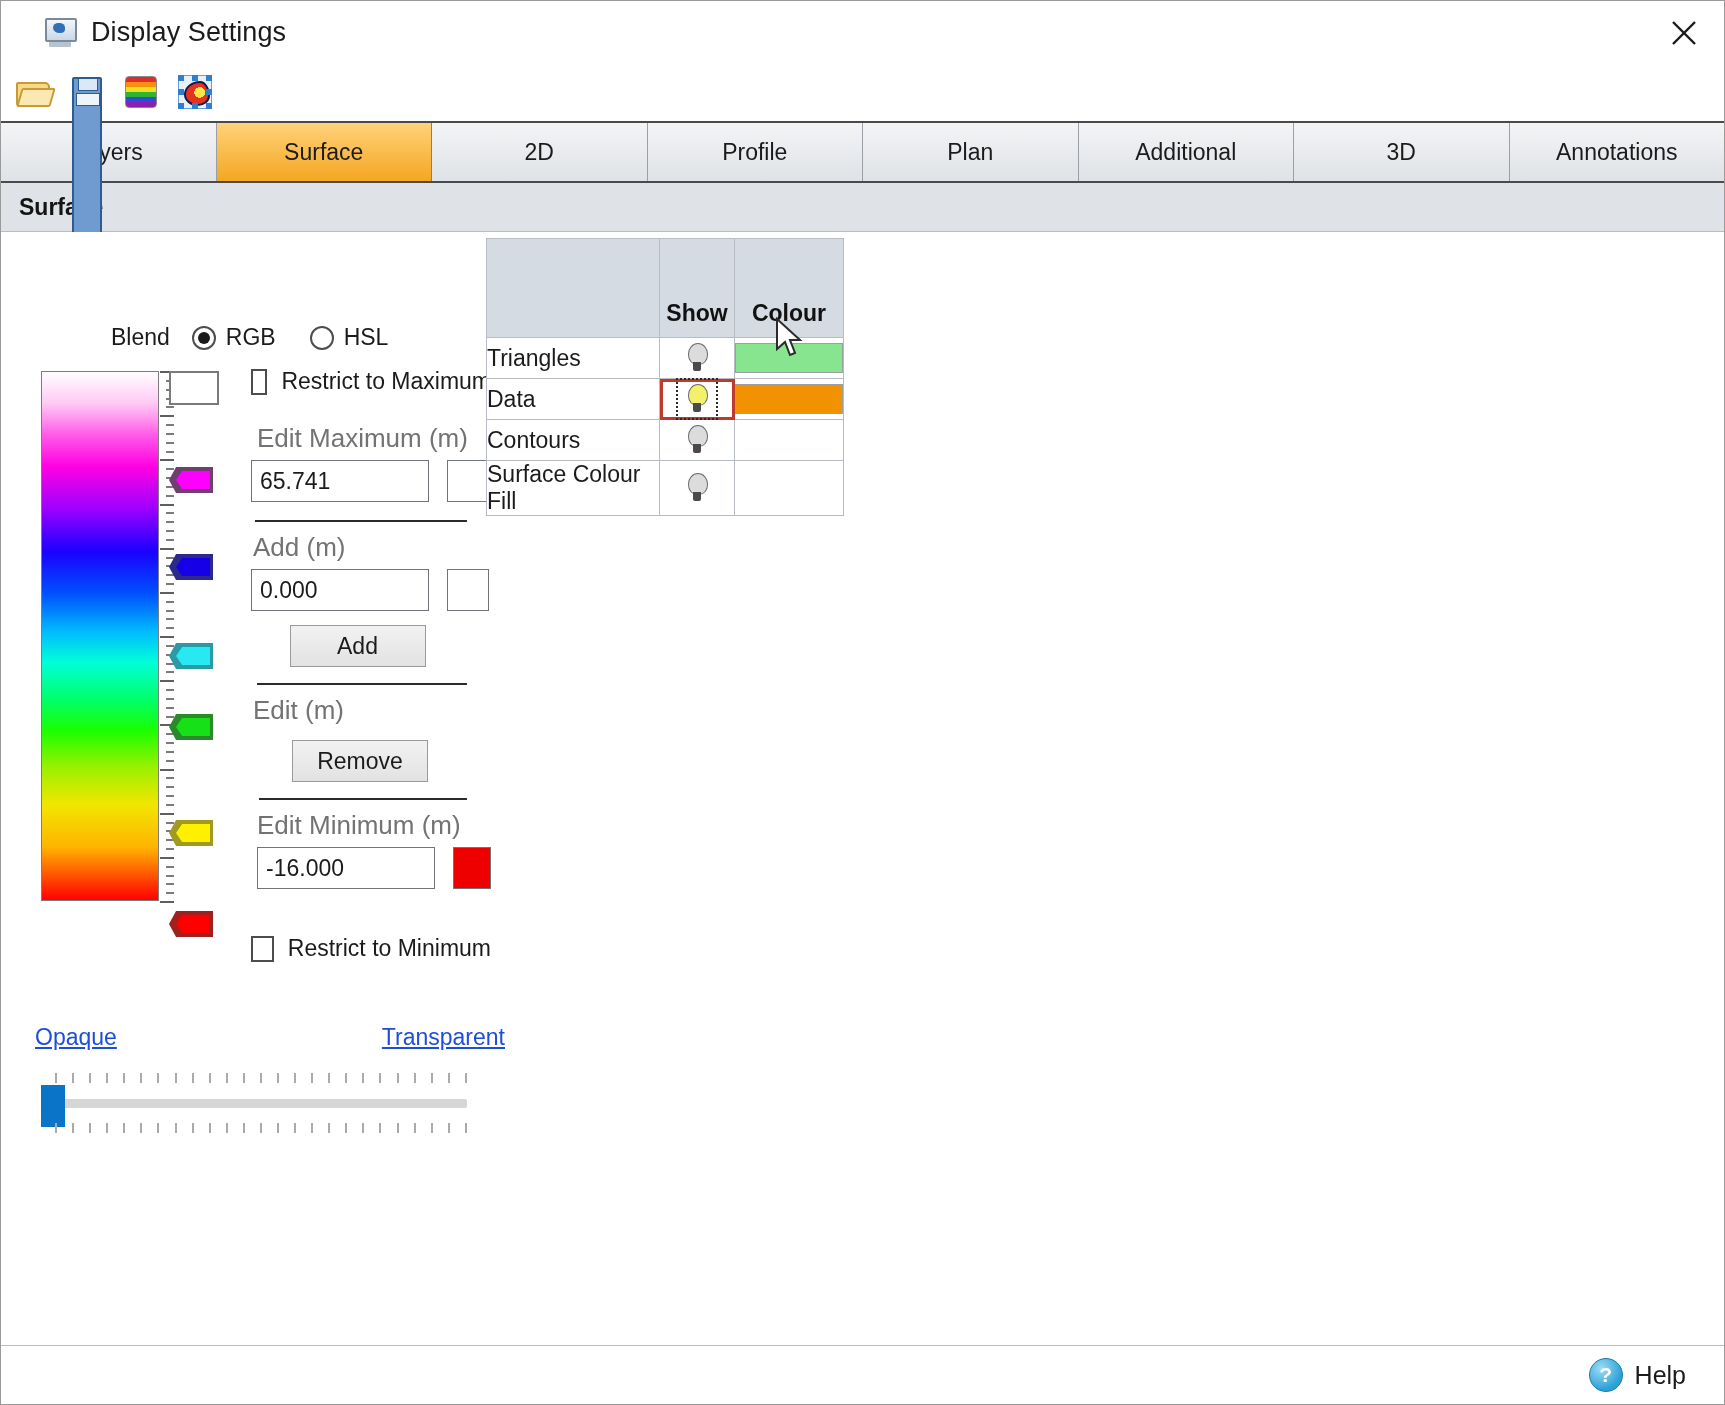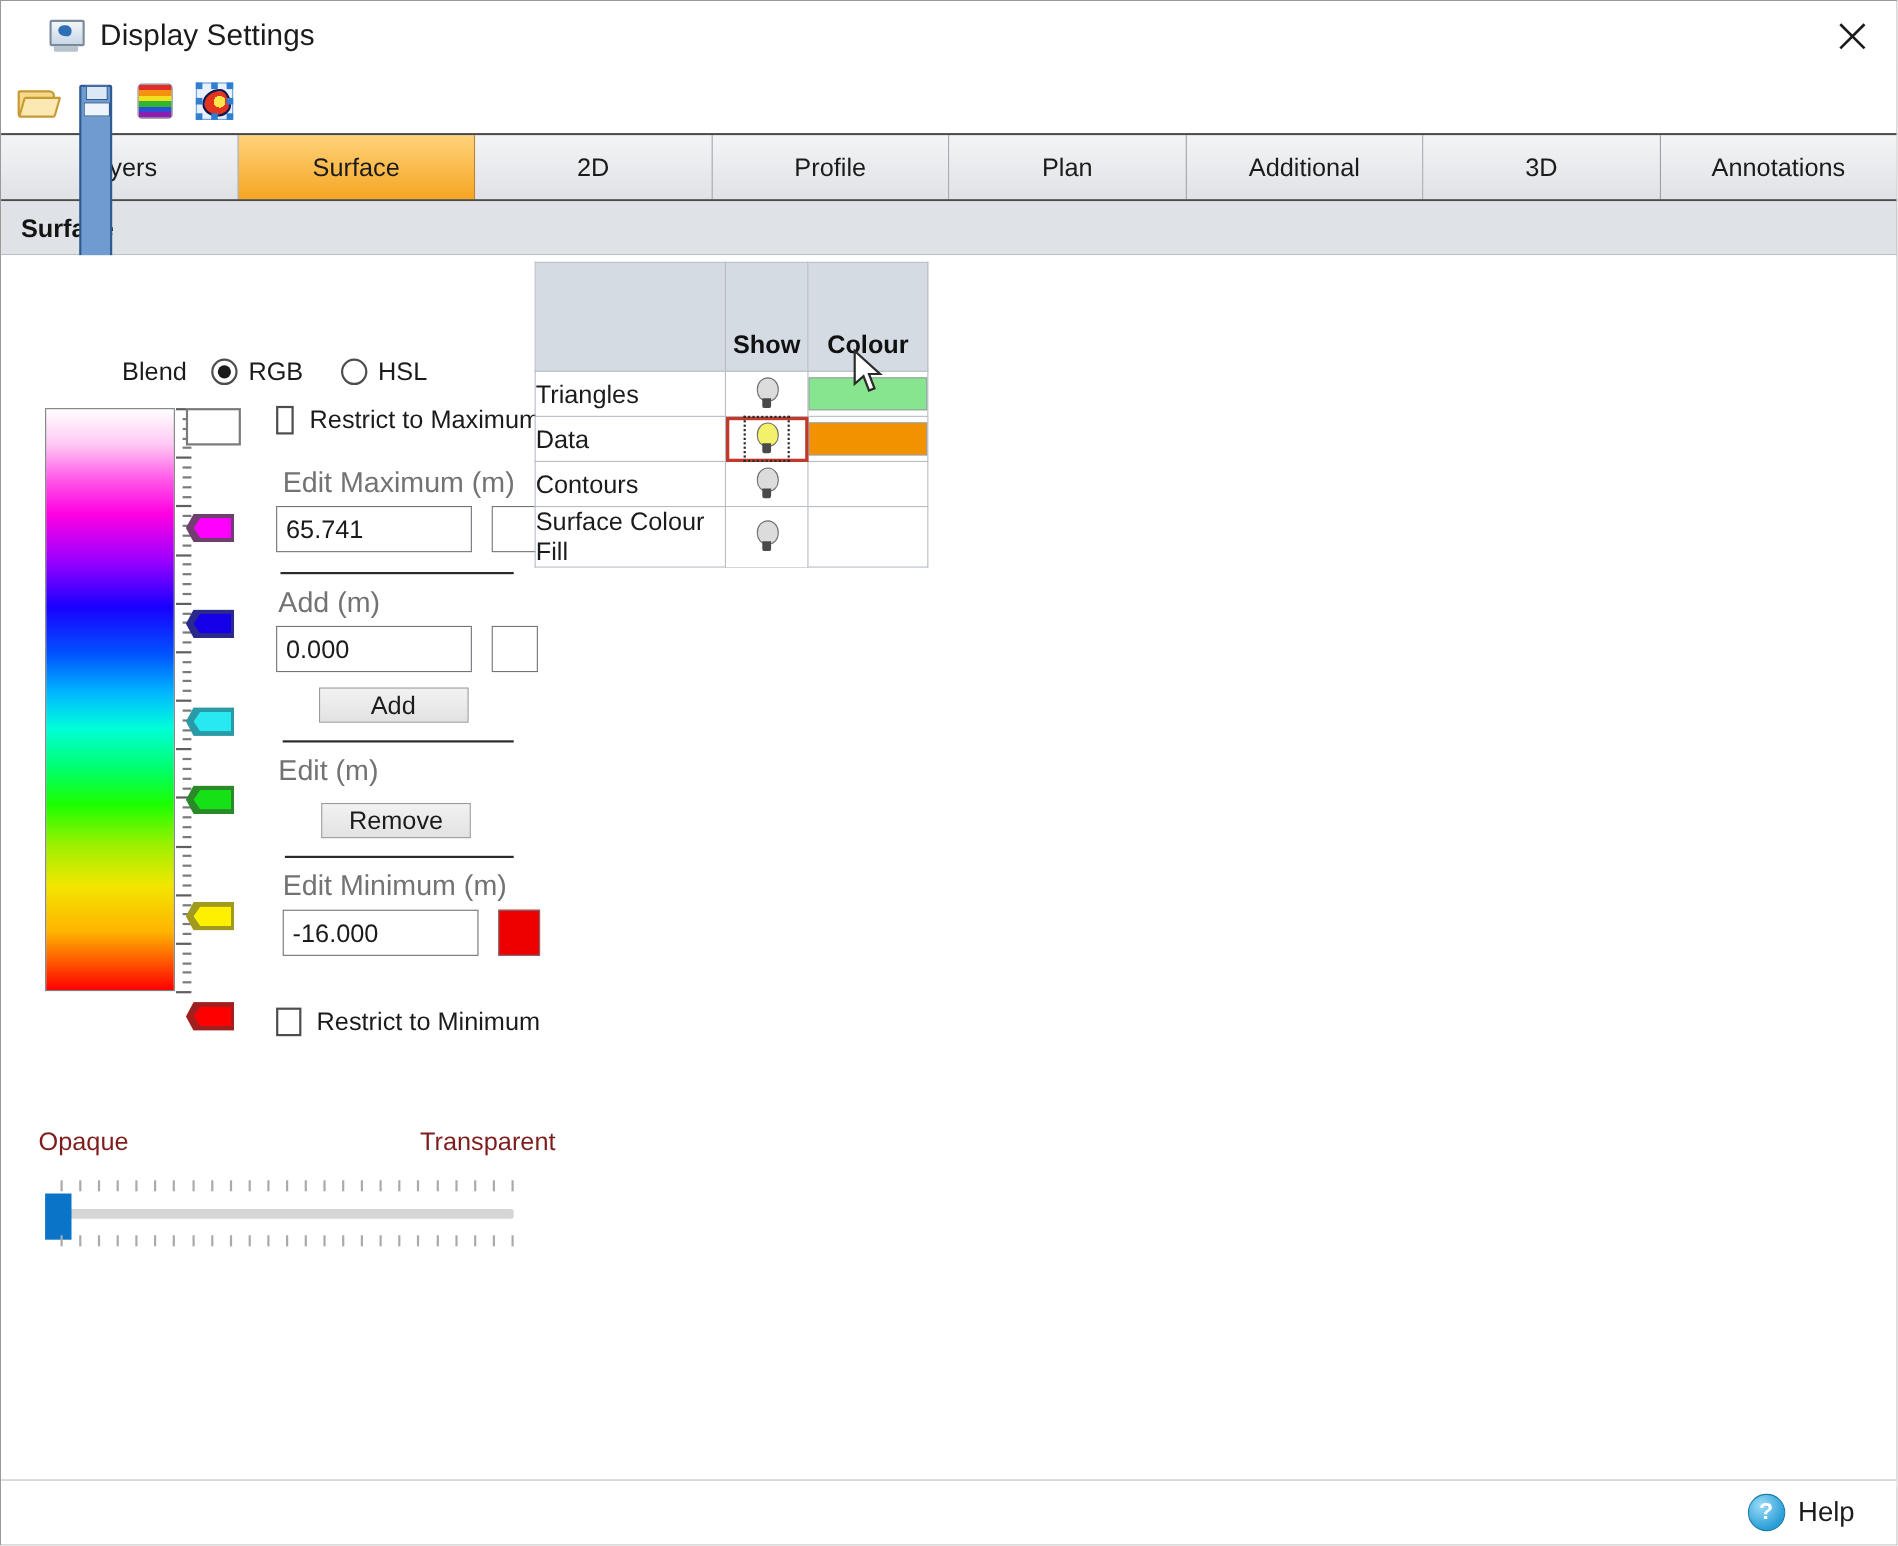--- a/index.html
+++ b/index.html
@@ -198,31 +198,31 @@
   .chk-label{font-size:23px;color:#1b1b1b;white-space:nowrap;}
   .fld-label{font-size:26px;color:#737373;margin-bottom:6px;}
   .fld-row{display:flex;align-items:center;gap:18px;}
   .txtinput{
     width:178px;height:42px;border:1.5px solid #6f7479;background:#fff;
     font-size:23px;color:#1b1b1b;padding:0 8px;box-sizing:border-box;
     font-family:"Liberation Sans",sans-serif;
   }
   .swatch{width:42px;height:42px;border:1.5px solid #6f7479;background:#fff;box-sizing:border-box;cursor:pointer;}
   .btn{
-    width:136px;height:32px;border:1.5px solid #9a9a9a;
+    width:136px;height:42px;border:1.5px solid #9a9a9a;
     background:linear-gradient(#f2f2f2,#e2e2e2);
     font-size:23px;color:#1b1b1b;cursor:pointer;
     font-family:"Liberation Sans",sans-serif;
     margin-left:13px;
   }
   .sep{height:2px;background:#2b2b2b;}
 
   
   .opacity-block{position:absolute;left:34px;top:792px;width:470px;}
-  .op-labels{display:flex;justify-content:space-between;font-size:23px;color:#7f1d1d;}
+  .op-labels{display:flex;justify-content:space-between;font-size:23px;color:#1d4ed8;text-decoration:underline;}
   .slider{position:relative;margin-top:22px;height:60px;width:432px;}
   .slider .ticks{position:absolute;left:20px;width:412px;height:10px;display:flex;justify-content:space-between;}
   .slider .ticks.top{top:0;}
   .slider .ticks.bot{bottom:0;}
   .slider .ticks span{width:2px;height:10px;background:#aaa;}
   .slider .track{
     position:absolute;left:20px;top:26px;width:412px;height:9px;background:#d6d6d6;border-radius:2px;
   }
   .slider .thumb{
     position:absolute;left:6px;top:12px;width:24px;height:42px;background:#0a74c8;cursor:pointer;

